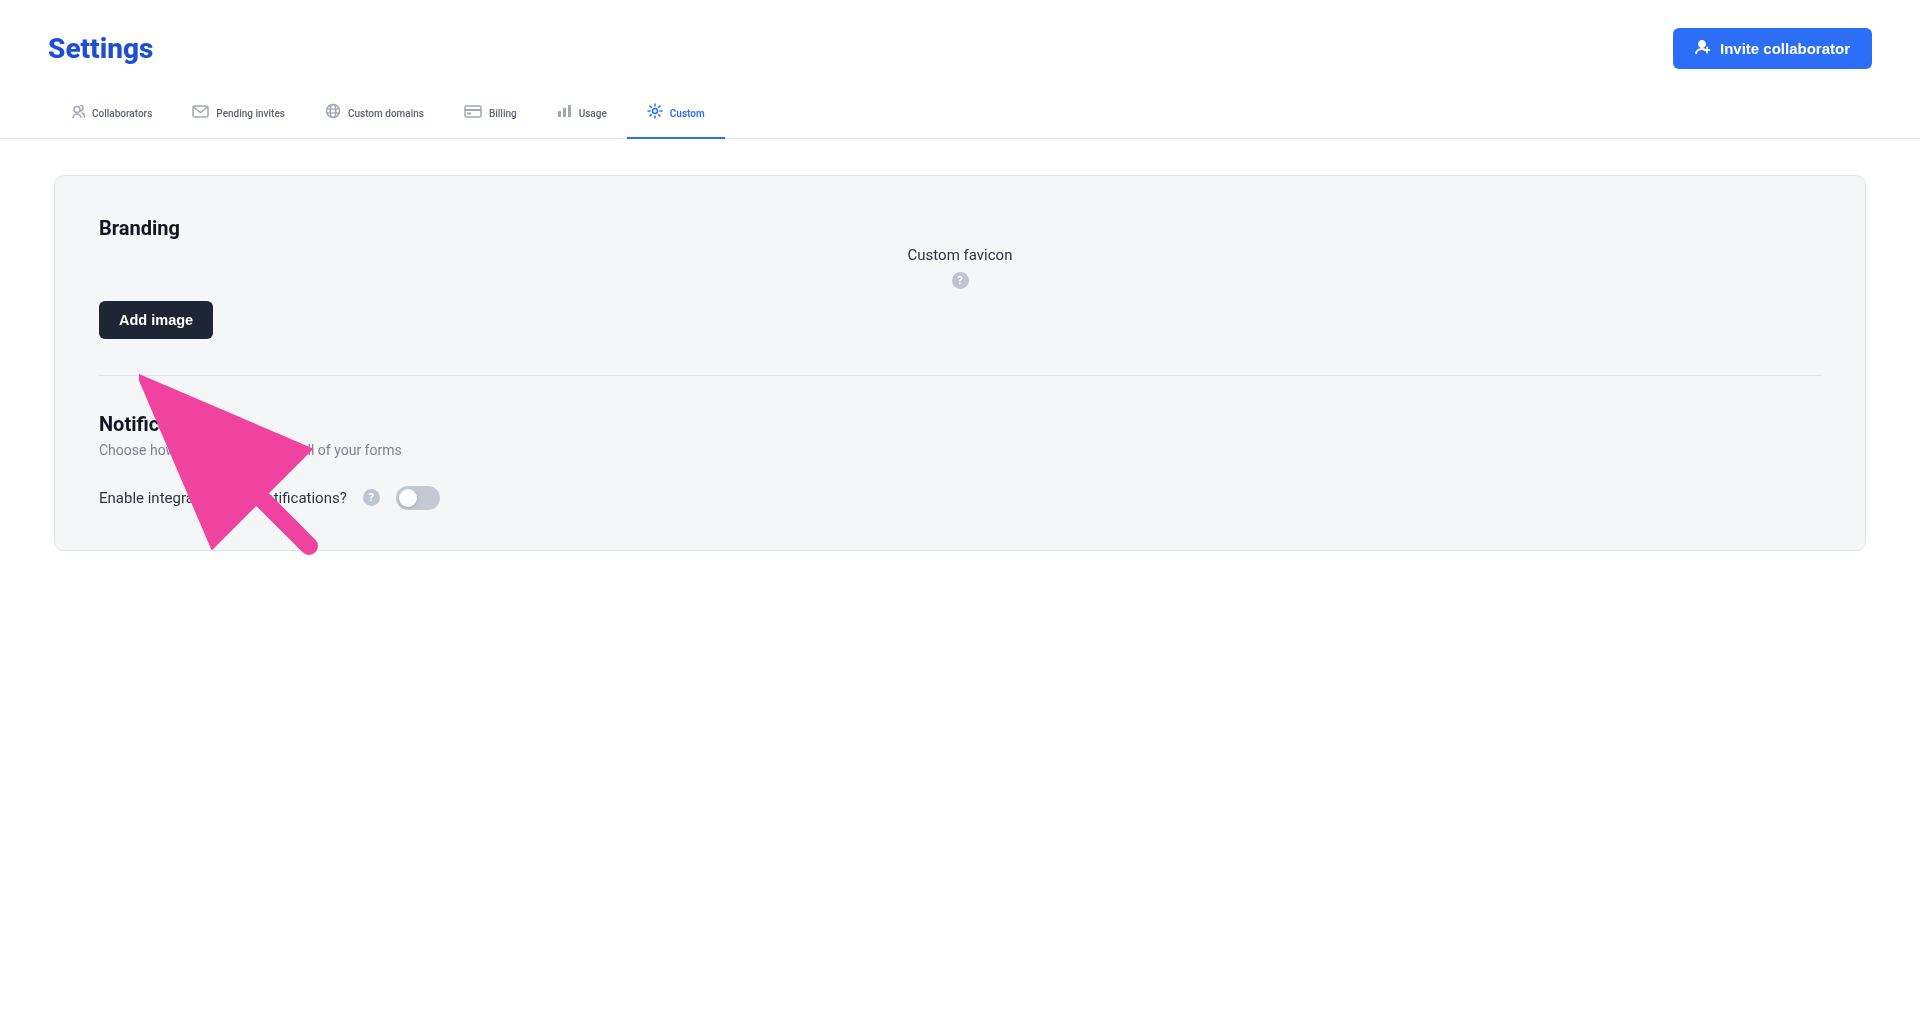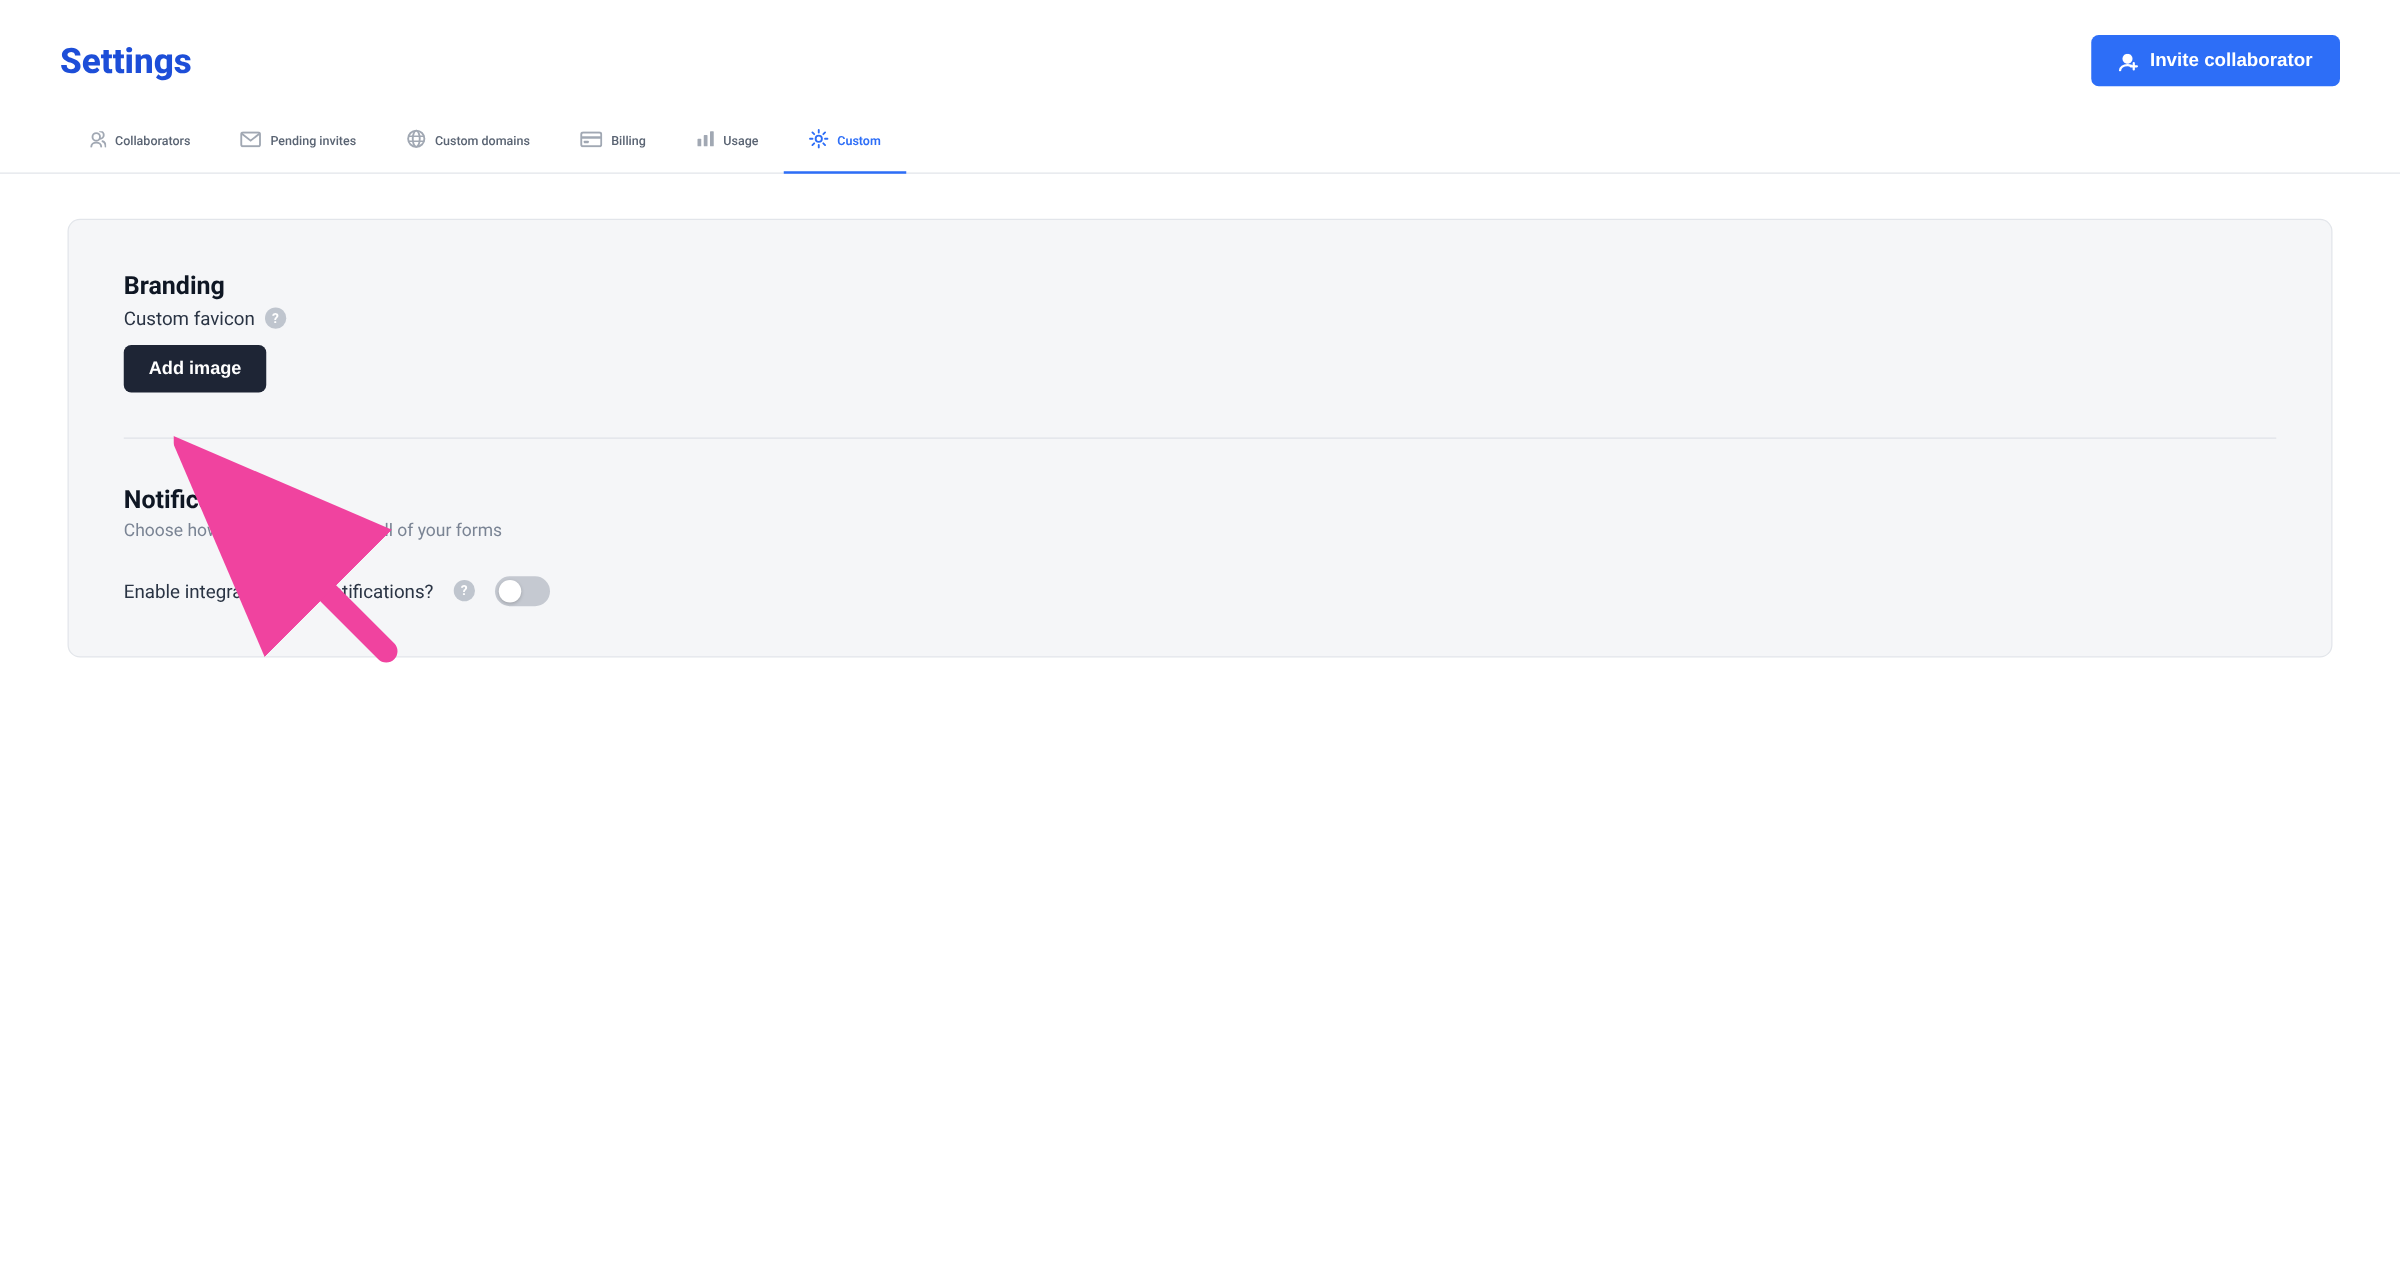--- a/index.html
+++ b/index.html
@@ -26,21 +26,21 @@
     .invite-btn {
       background: #2d6ef7;
       color: #fff;
       border: none;
       border-radius: 6px;
       padding: 12px 22px;
       font-size: 15px;
       font-weight: 600;
       cursor: pointer;
       display: flex;
-      align-items: flex-end;
+      align-items: flex-start;
       gap: 8px;
     }
 
     .tabs-container {
       padding: 0 48px;
       border-bottom: 1.5px solid #e2e5ea;
       display: flex;
       gap: 0;
     }
 
@@ -93,20 +93,21 @@
       font-size: 14px;
       color: #7a8494;
       margin-bottom: 28px;
     }
 
     .field-label-row {
       display: flex;
       align-items: center;
       gap: 8px;
       margin-bottom: 12px;
+      flex-direction: column;
     }
 
     .field-label {
       font-size: 15px;
       color: #2a3444;
       font-weight: 400;
     }
 
     .help-icon {
       width: 17px;

